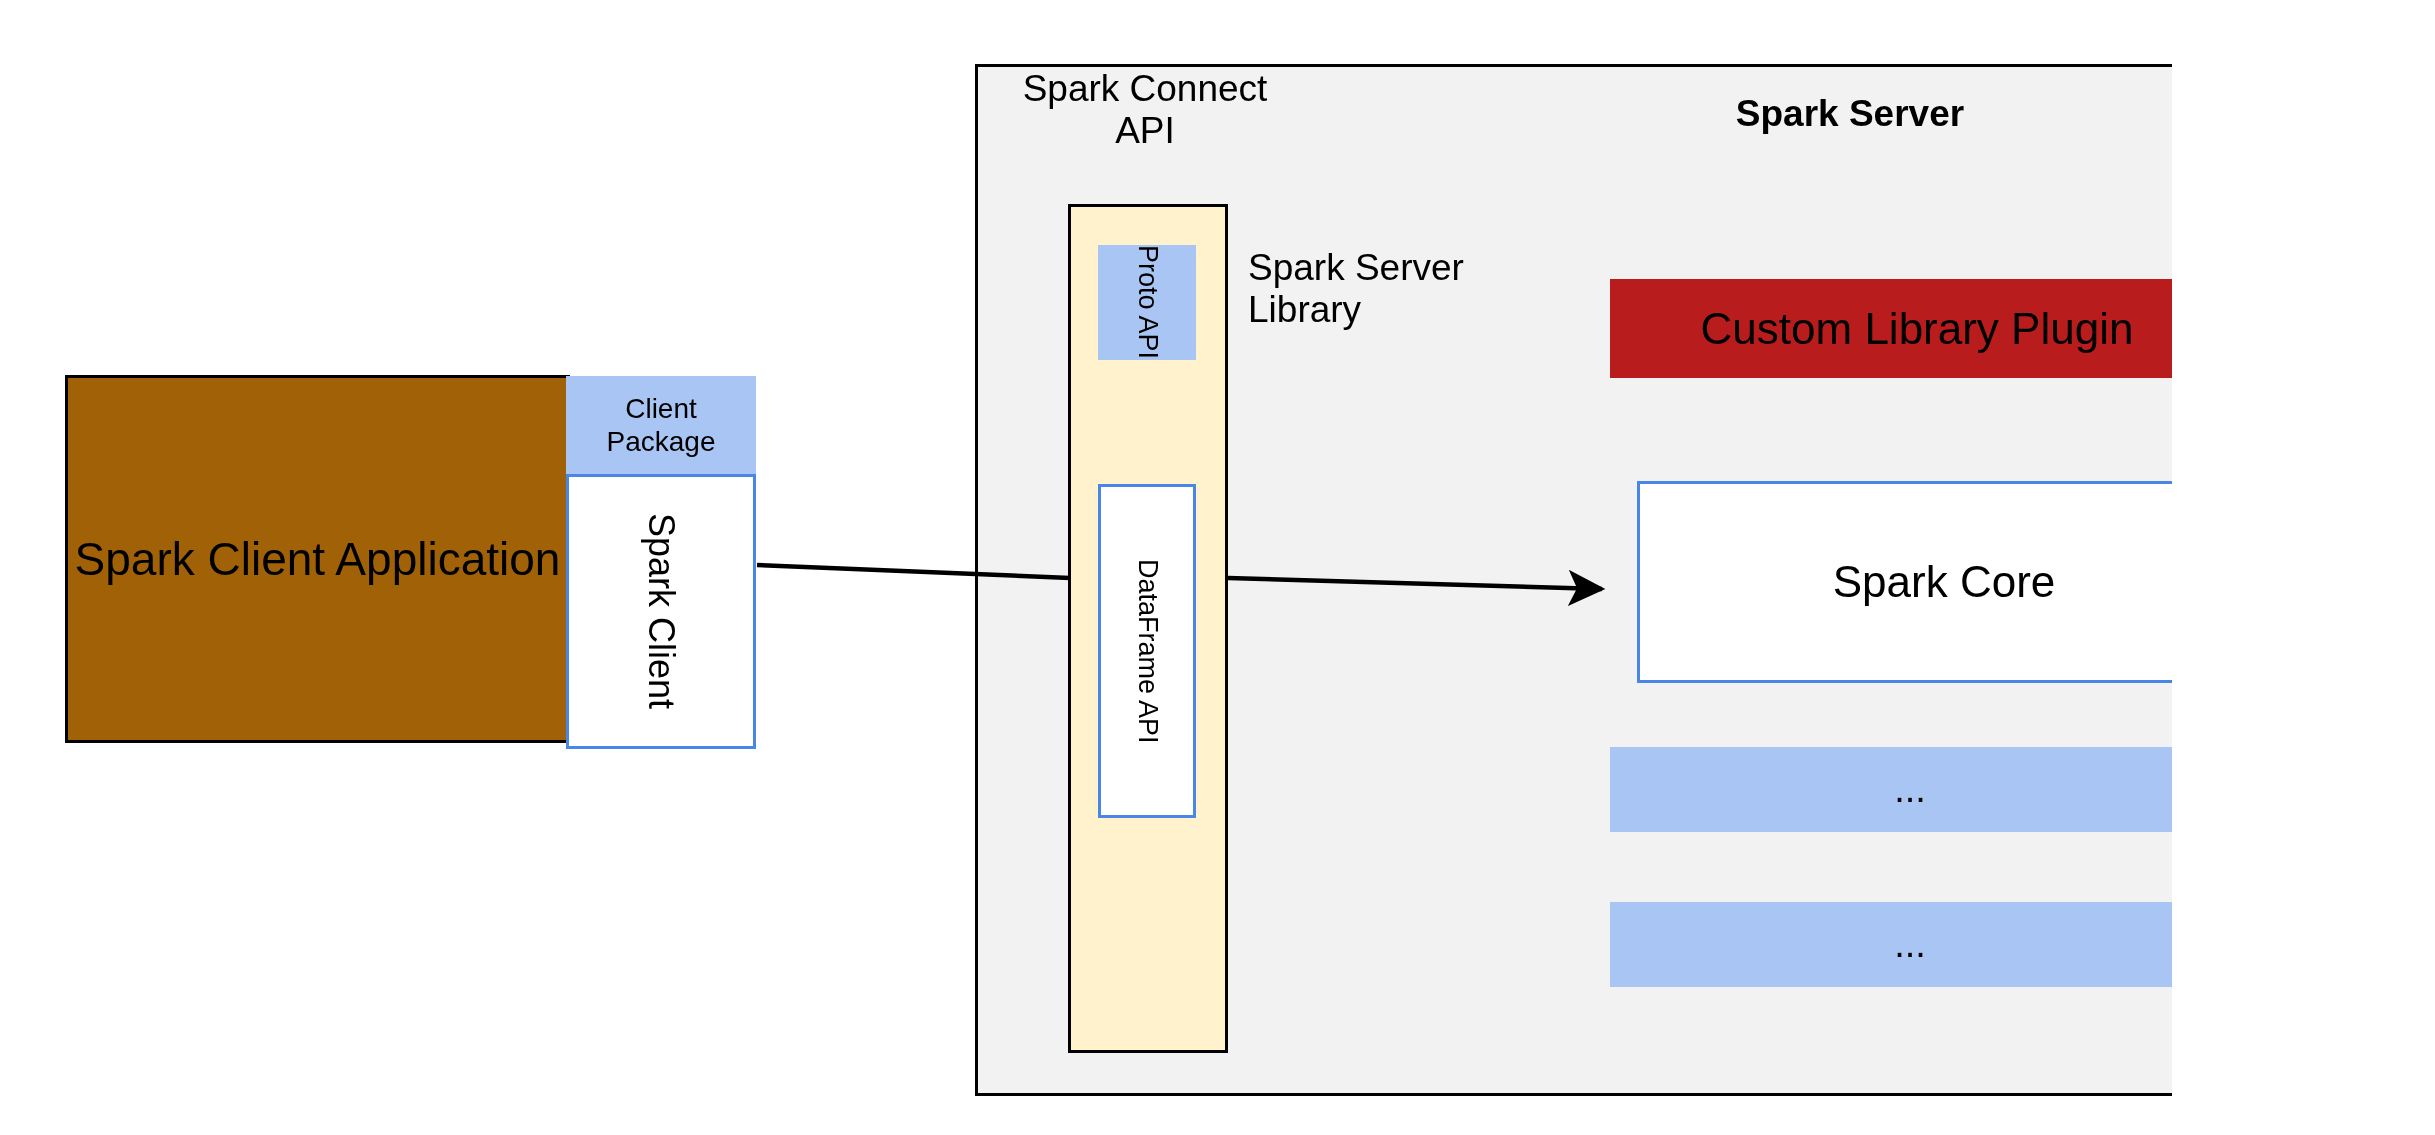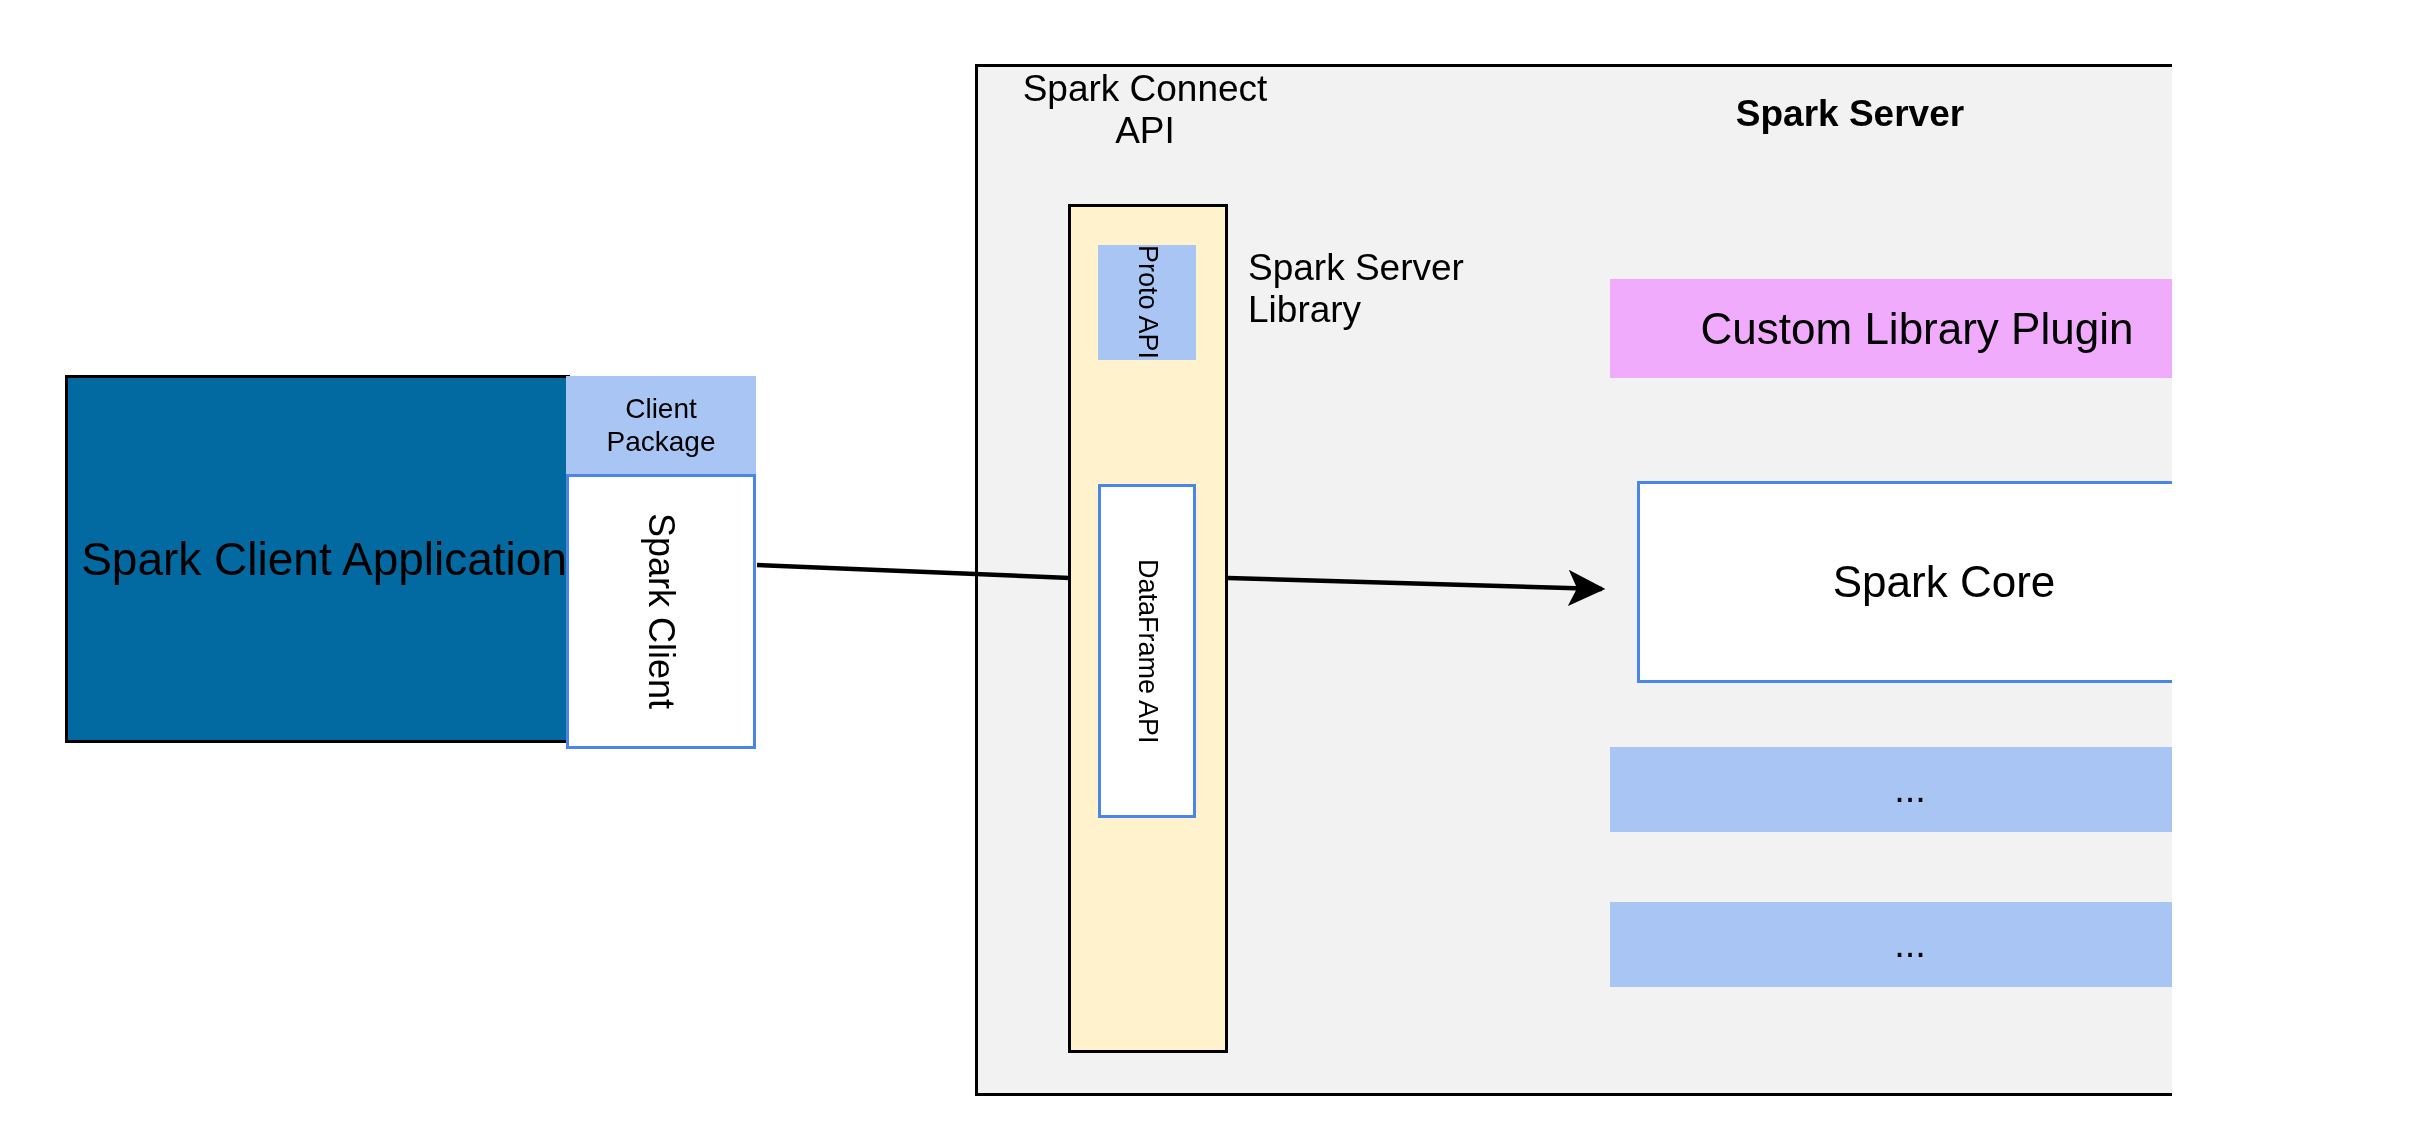--- a/index.html
+++ b/index.html
@@ -33,25 +33,24 @@
     box-sizing: border-box;
     white-space: pre-line;
   }
 
   
   #client-app {
     left: 65px;
     top: 375px;
     width: 505px;
     height: 368px;
-    background: #0369a1;
+    background: #a16207;
     border: 3px solid #000000;
     font-size: 46px;
     z-index: 3;
-    justify-content: flex-end;
   }
 
   
   #client-package {
     left: 566px;
     top: 376px;
     width: 190px;
     height: 98px;
     background: #a9c5f3;
     border: 2px solid #a9c5f3;
@@ -142,21 +141,21 @@
     z-index: 3;
   }
   #dataframe-api .vtext { font-size: 27px; }
 
   
   #custom-library-plugin {
     left: 1610px;
     top: 279px;
     width: 614px;
     height: 99px;
-    background: #f0abfc;
+    background: #b91c1c;
     font-size: 44px;
     z-index: 3;
   }
   #spark-core {
     left: 1610px;
     top: 481px;
     width: 614px;
     height: 202px;
     background: #ffffff;
     border: 3px solid #4a86e8;

